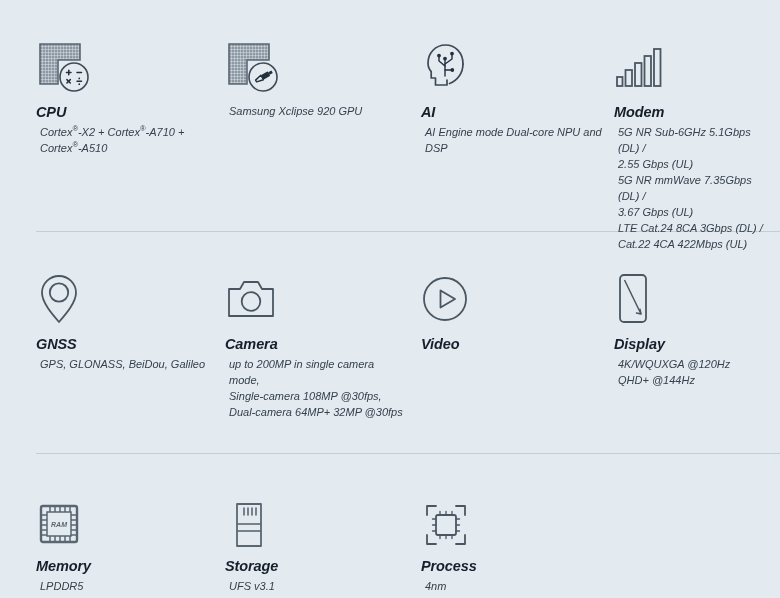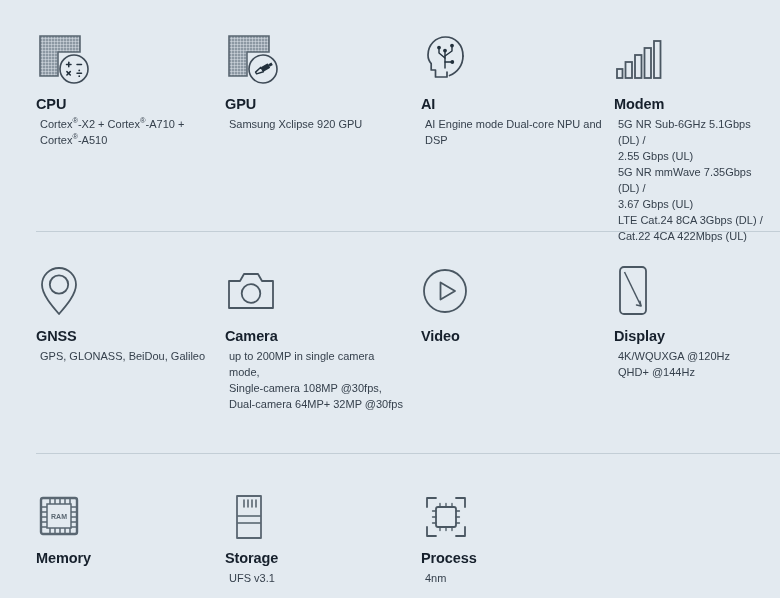--- a/index.html
+++ b/index.html
@@ -36,21 +36,22 @@
     height: 1px;
     background: #c3ced6;
     left: 36px;
     right: 0;
   }
   .divider-1 { top: 231px; }
   .divider-2 { top: 453px; }
 
   .cell {
     position: absolute;
-    top: 0;
+    top: 8px;
+    font-style: italic;
   }
   .col-1 { left: 36px;  width: 180px; }
   .col-2 { left: 225px; width: 185px; }
   .col-3 { left: 421px; width: 185px; }
   .col-4 { left: 614px; width: 160px; }
 
   .icon-wrap {
     height: 58px;
     display: flex;
     align-items: flex-end;
@@ -135,21 +136,20 @@
           <path d="M4 4 H44 V20 H22 V44 H4 Z" fill="url(#hatchGpu)"></path>
           <path d="M4 4 H44 V20 H22 V44 H4 Z" fill="none" stroke="#5a6772" stroke-width="1.6"></path>
           <circle cx="38" cy="37" r="14" fill="#e3eaf0" stroke="#3e4a56" stroke-width="1.6"></circle>
           <g transform="translate(38,37) rotate(-30)">
             <rect x="-1" y="-2.6" width="8" height="5.2" rx="1" fill="#22303c"></rect>
             <path d="M-1 -2.6 L-8 -1 L-8 1 L-1 2.6 Z" fill="none" stroke="#22303c" stroke-width="1.4" stroke-linejoin="round"></path>
             <path d="M7 -1.4 L10.5 -1.4 L10.5 1.4 L7 1.4 Z" fill="#22303c"></path>
           </g>
         </svg>
       </div>
-      <p class="spec-title">GPU</p>
       <p class="spec-desc">Samsung Xclipse 920 GPU</p>
     </div>
 
     <div class="cell col-3">
       <div class="icon-wrap">
         <svg width="52" height="56" viewBox="0 0 52 56">
           <path d="M42 24 C42 12.5 34 5 24.5 5 C14.5 5 7 13 7 23 C7 27 8.5 29.8 10.2 31.6 L10.2 38 L14.5 38 L14.5 45 L26 45 L26 40" fill="none" stroke="#3e4a56" stroke-width="1.7" stroke-linejoin="round" stroke-linecap="round"></path>
           <path d="M42 24 C42 33 36.5 40.5 28.5 43.5" fill="none" stroke="#3e4a56" stroke-width="1.7" stroke-linecap="round"></path>
           <g fill="none" stroke="#22303c" stroke-width="1.4" stroke-linecap="round" stroke-linejoin="round">
             <path d="M24 36 L24 26 L24 20"></path>
@@ -251,20 +251,21 @@
           <g stroke="#5a6772" stroke-width="1.5">
             <path d="M14 6 V12 M19 6 V12 M24 6 V12 M29 6 V12 M34 6 V12"></path>
             <path d="M14 36 V42 M19 36 V42 M24 36 V42 M29 36 V42 M34 36 V42"></path>
             <path d="M5 15 H11 M5 20 H11 M5 25 H11 M5 30 H11 M5 35 H11"></path>
             <path d="M35 15 H41 M35 20 H41 M35 25 H41 M35 30 H41 M35 35 H41"></path>
           </g>
           <text class="ram-text" x="23" y="27" text-anchor="middle">RAM</text>
         </svg>
       </div>
       <p class="spec-title">Memory</p>
+      <p class="spec-desc">LPDDR5</p>
     </div>
 
     <div class="cell col-2">
       <div class="icon-wrap">
         <svg width="46" height="50" viewBox="0 0 46 50">
           <path d="M12 4 H36 V46 H12 V14 Z" fill="none" stroke="#5a6772" stroke-width="1.8" stroke-linejoin="round"></path>
           <g stroke="#5a6772" stroke-width="1.6" stroke-linecap="round">
             <path d="M19 8 V15 M23 8 V15 M27 8 V15 M31 8 V15"></path>
           </g>
           <path d="M12 24 H36" fill="none" stroke="#5a6772" stroke-width="1.6"></path>

